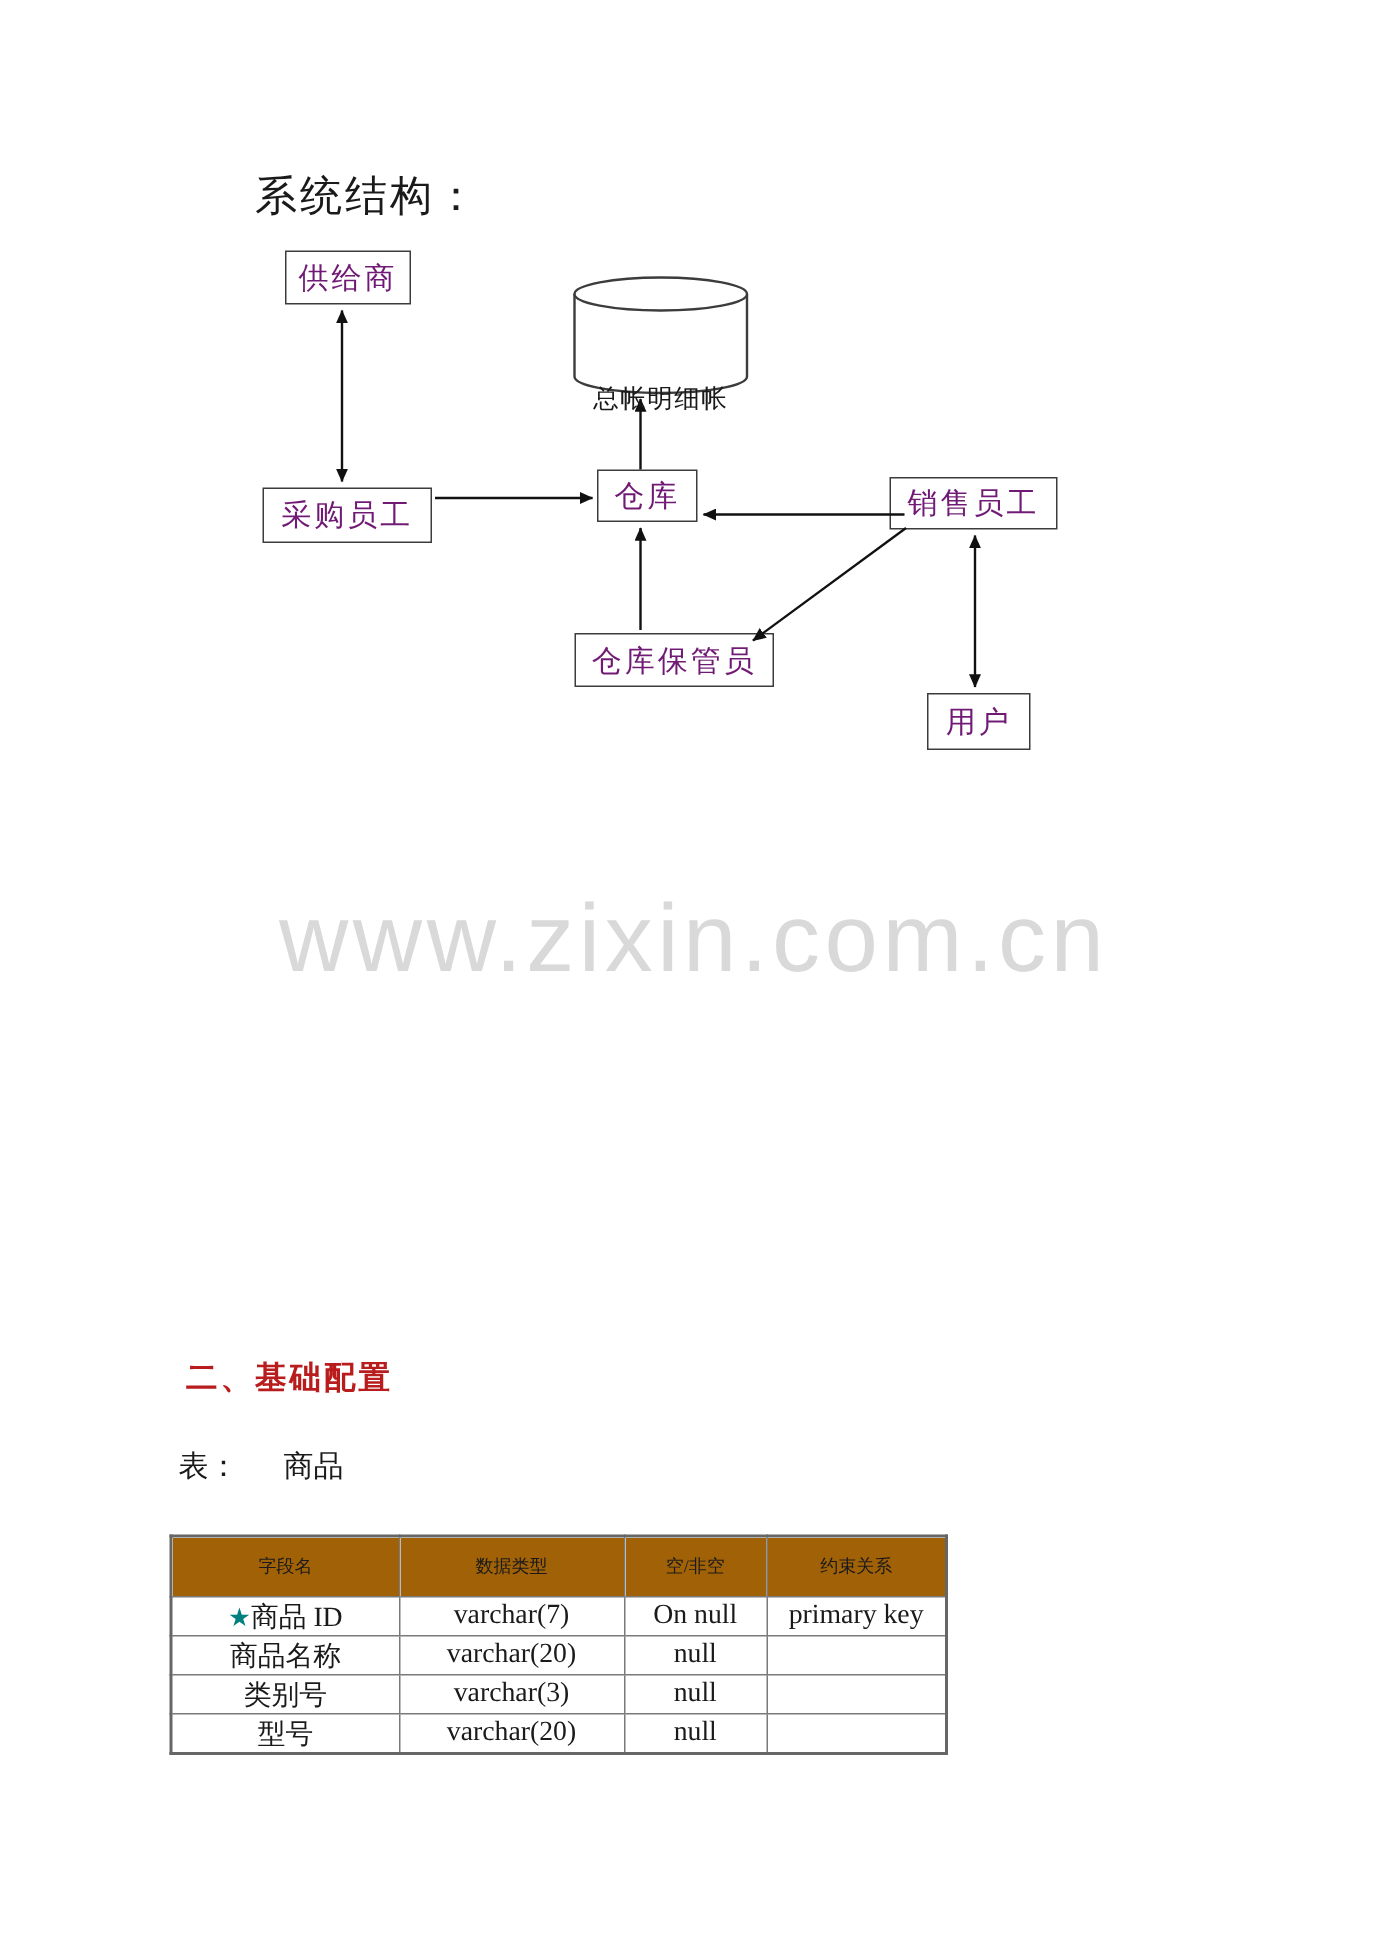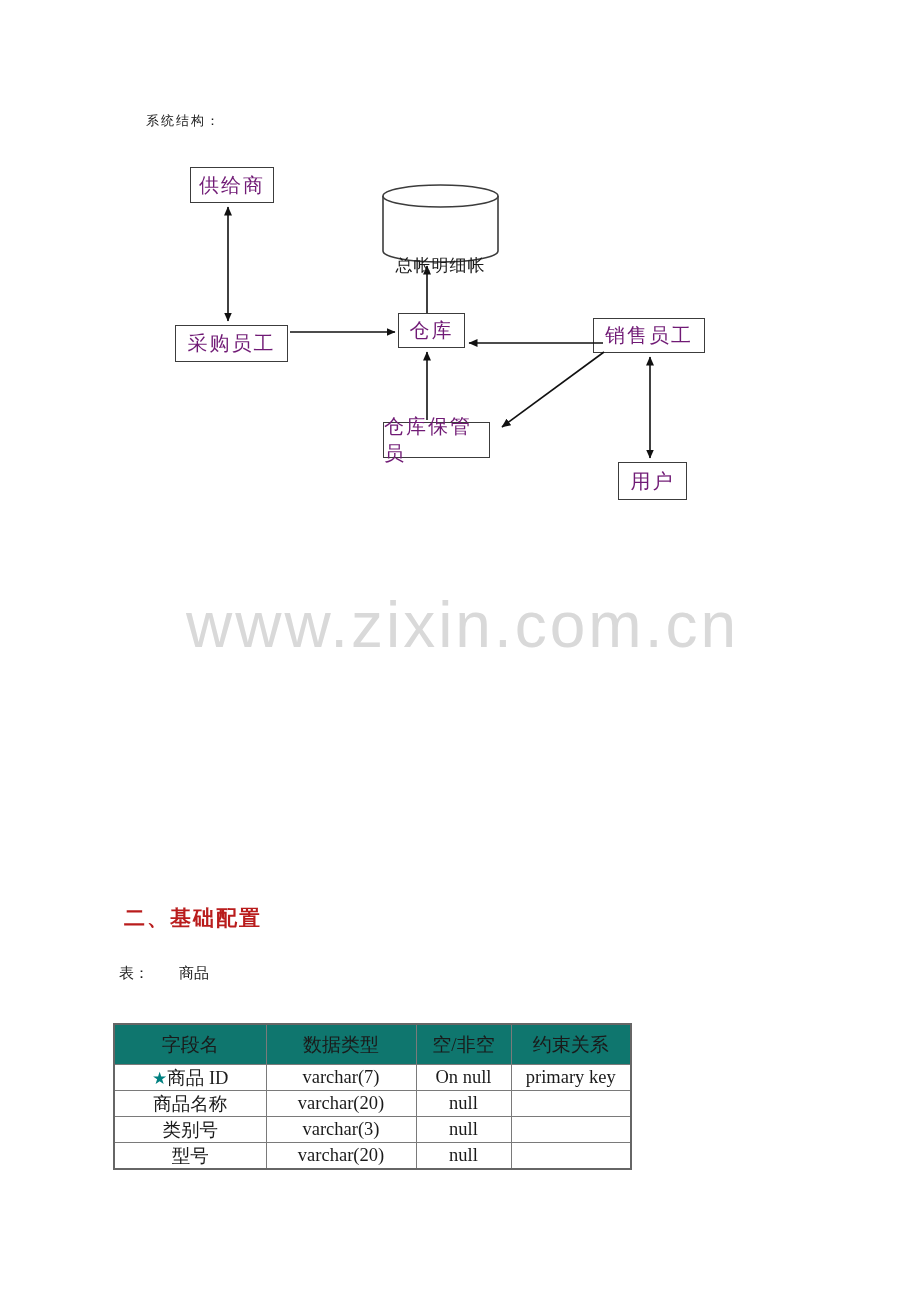--- a/index.html
+++ b/index.html
@@ -1,21 +1,21 @@
 <!DOCTYPE html>
 <html><head>
 <meta charset="utf-8">
 <style>
   html,body{margin:0;padding:0;background:#ffffff;}
   .page{
     position:relative;width:920px;height:1302px;background:#ffffff;overflow:hidden;
     font-family:"Liberation Serif","DejaVu Serif",serif;color:#1a1a1a;
   }
   .abs{position:absolute;}
-  .doc-title{left:146px;top:112px;font-size:13px;letter-spacing:2px;}
+  .doc-title{left:170px;top:112px;font-size:28px;letter-spacing:2px;}
 
   
   .dbox{
     position:absolute;z-index:1;background:#ffffff;border:1.5px solid #3c3c3c;
     display:flex;align-items:center;justify-content:center;
     font-size:20px;letter-spacing:2px;color:#701a75;box-sizing:border-box;
   }
   .diagram-svg{position:absolute;left:0;top:0;z-index:2;pointer-events:none;}
   .cyl-label{position:absolute;z-index:3;font-size:17px;letter-spacing:1px;}
 
@@ -29,50 +29,50 @@
   .bodytext{
     left:115px;top:601px;width:708px;z-index:1;
     font-size:19.5px;line-height:37px;text-align:justify;
   }
   .bodytext p{margin:0;text-indent:2em;}
 
   .section-heading{
     left:124px;top:904px;font-size:21px;font-weight:bold;letter-spacing:2px;
     font-family:"Liberation Sans","DejaVu Sans",sans-serif;
   }
-  .table-caption{left:119px;top:964px;font-size:15px;}
+  .table-caption{left:119px;top:964px;font-size:20px;}
   .table-caption .tname{margin-left:30px;}
 
   
   table.ftable{
     position:absolute;left:113px;top:1023px;border-collapse:collapse;
     border:2px solid #666666;table-layout:fixed;
   }
   table.ftable td,table.ftable th{
     border:1px solid #7a7a7a;text-align:center;vertical-align:middle;
     font-weight:normal;font-size:18.5px;padding:0;overflow:hidden;white-space:nowrap;
   }
-  table.ftable tr.hdr th{height:39px;font-size:19px;background:#0f766e;margin-top:15px;}
+  table.ftable tr.hdr th{height:39px;font-size:12px;background:#a16207;margin-top:15px;}
   table.ftable tr.datarow td{height:24px;}
   .star{font-size:17px;}
 </style>
 </head>
 <body>
 
 <div class="page">
 
   <div class="abs watermark" style="color:#d9d9d9;">www.zixin.com.cn</div>
 
   <div class="abs doc-title">系统结构：</div>
 
   <div class="dbox" style="left:190px;top:167px;width:84px;height:36px;">供给商</div>
   <div class="dbox" style="left:175px;top:325px;width:113px;height:37px;font-family:Liberation Mono, monospace;">采购员工</div>
   <div class="dbox" style="left:398px;top:313px;width:67px;height:35px;">仓库</div>
   <div class="dbox" style="left:593px;top:318px;width:112px;height:35px;">销售员工</div>
-  <div class="dbox" style="left:383px;top:422px;width:107px;height:36px;font-family:Liberation Serif, serif;">仓库保管员</div>
+  <div class="dbox" style="left:383px;top:422px;width:133px;height:36px;font-family:Liberation Serif, serif;">仓库保管员</div>
   <div class="dbox" style="left:618px;top:462px;width:69px;height:38px;text-align:right;">用户</div>
 
   <div class="cyl-label" style="left:393px;top:218px;width:95px;text-align:center;margin-top:36px;">总帐明细帐</div>
 
   <svg class="diagram-svg" width="920" height="560" viewBox="0 0 920 560">
     <defs>
       <marker id="ah" markerWidth="10" markerHeight="8" refX="8.5" refY="4" orient="auto" markerUnits="userSpaceOnUse">
         <path d="M0,0 L9,4 L0,8 Z" fill="#111"></path>
       </marker>
       <marker id="ahs" markerWidth="10" markerHeight="8" refX="8.5" refY="4" orient="auto-start-reverse" markerUnits="userSpaceOnUse">

